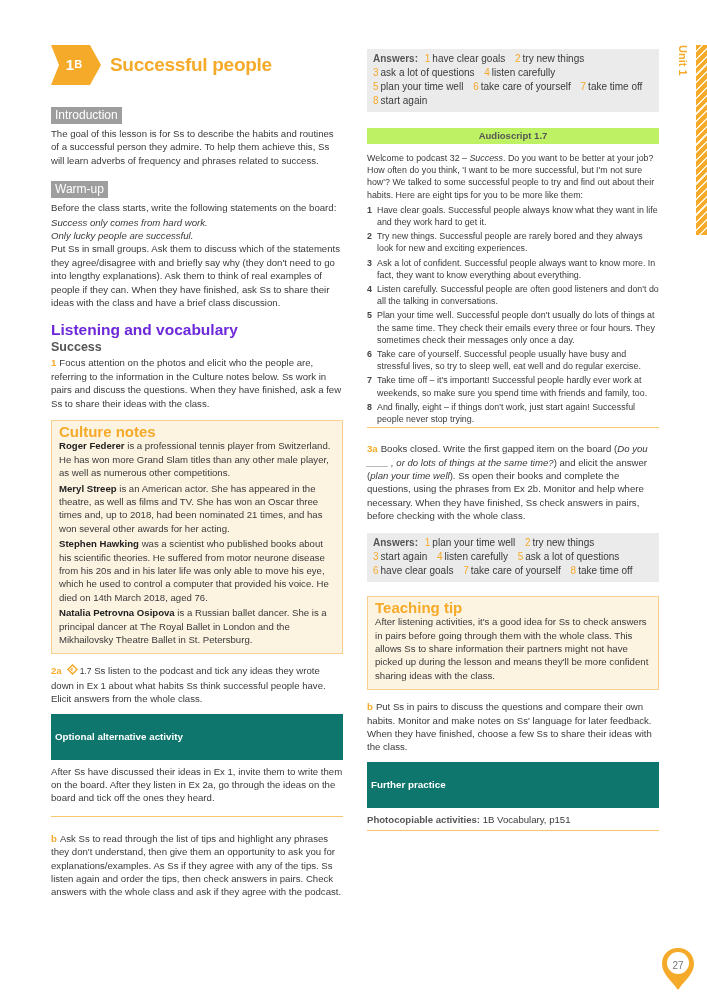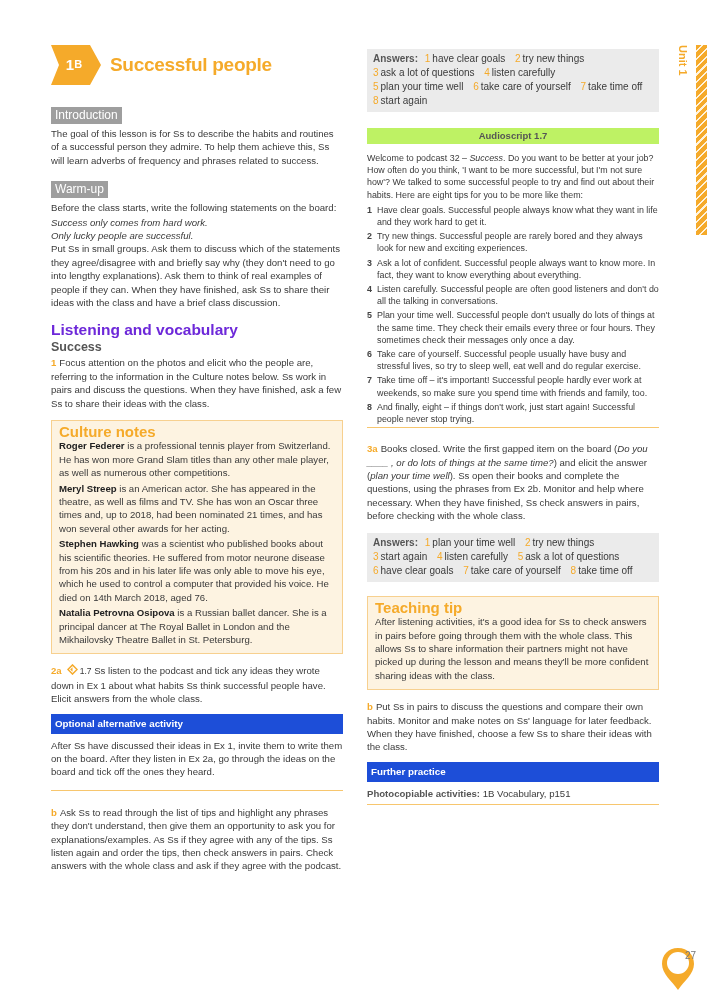--- a/index.html
+++ b/index.html
@@ -40,22 +40,22 @@
   .note-box .box-title { color: #f5aa2a; font-weight: bold; font-size: 15px; margin-bottom: 1px; }
   .note-box p { margin-bottom: 2px; }
   .note-box b { color: #222; }
 
   .audio-icon {
     display: inline-block; width: 11px; height: 11px; vertical-align: -1px; margin: 0 2px 0 2px;
   }
   .small-num { font-size: 8.5px; }
 
   .orange-bar {
-    background: #1d4ed8; color: #fff; font-weight: bold; font-size: 9.8px;
-    padding: 3px 4px; line-height: 14px; margin-top: 8px;
+    background: #0f766e; color: #fff; font-weight: bold; font-size: 9.8px;
+    padding: 16px 4px; line-height: 14px; margin-top: 8px;
   }
   .after-bar { border-bottom: 1.5px solid #f7c66e; padding: 5px 0 11px 0; margin-bottom: 15px; }
 
   .answers {
     background: #ebebeb; padding: 3px 6px 4px 6px; font-size: 10px; line-height: 14px; color: #3a3a3a;
   }
   .answers .lbl { color: #555; font-weight: bold; margin-right: 4px; }
   .answers .n { color: #f5aa2a; margin-right: 2px; }
   .answers .item { margin-right: 7px; }
 
@@ -73,21 +73,21 @@
   .further-body b { color: #555; }
 
   .unit-tab { position: absolute; left: 677px; top: 45px; width: 12px; color: #f5aa2a; font-weight: bold; font-size: 11px; }
   .unit-tab span { display: block; transform: rotate(90deg); transform-origin: left top; white-space: nowrap; position: absolute; left: 12px; top: 0; }
   .hatch {
     position: absolute; left: 696px; top: 45px; width: 11px; height: 190px;
     background: repeating-linear-gradient(135deg, #f5aa2a 0 4px, #fff3dc 4px 5.5px);
   }
 
   .page-pin { position: absolute; left: 660px; top: 946px; width: 36px; height: 46px; }
-  .page-pin .num { position: absolute; left: 0; top: 3px; width: 36px; text-align: right; font-size: 10px; color: #777; }
+  .page-pin .num { position: absolute; left: 0; top: 13px; width: 36px; text-align: center; font-size: 10px; color: #777; }
 </style>
 </head>
 <body>
 
 <div class="col-left">
 
   <div class="lesson-head">
     <div class="lesson-badge">
       <span>1</span>
         <small>B</small>

